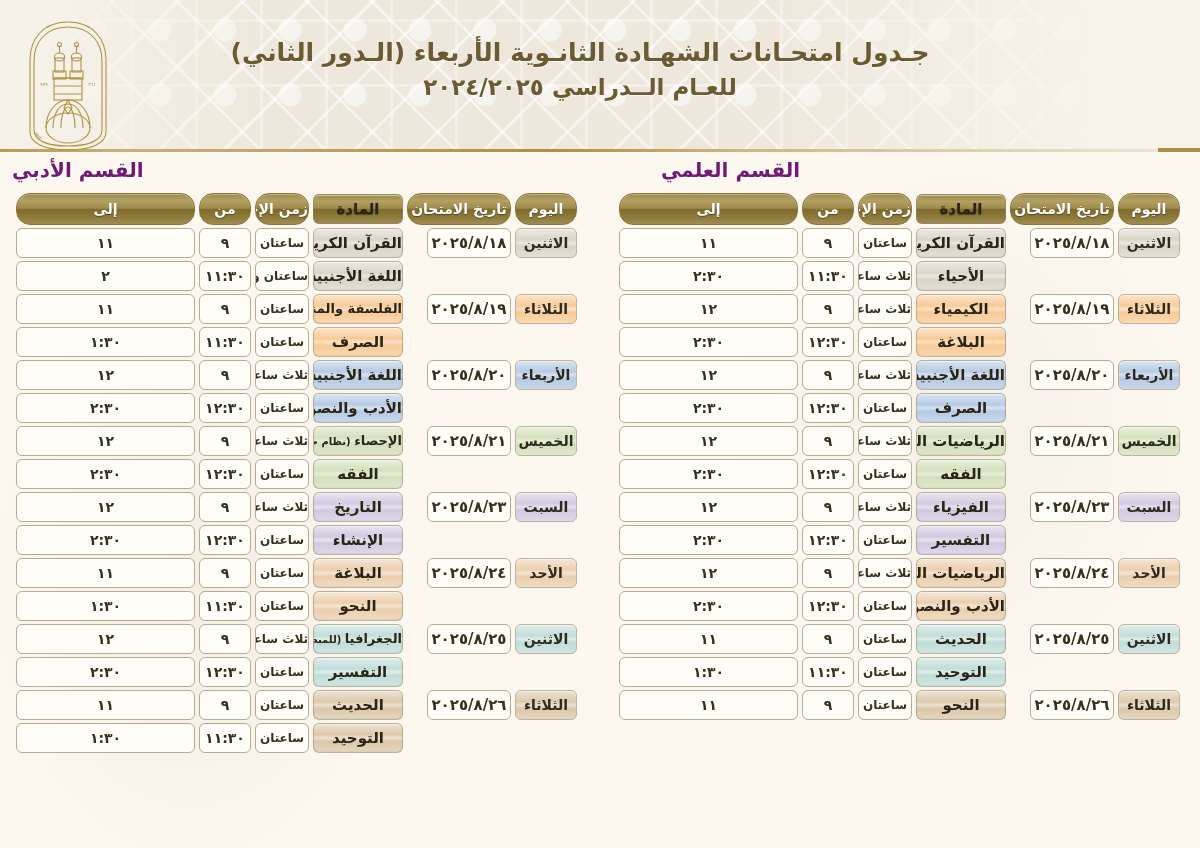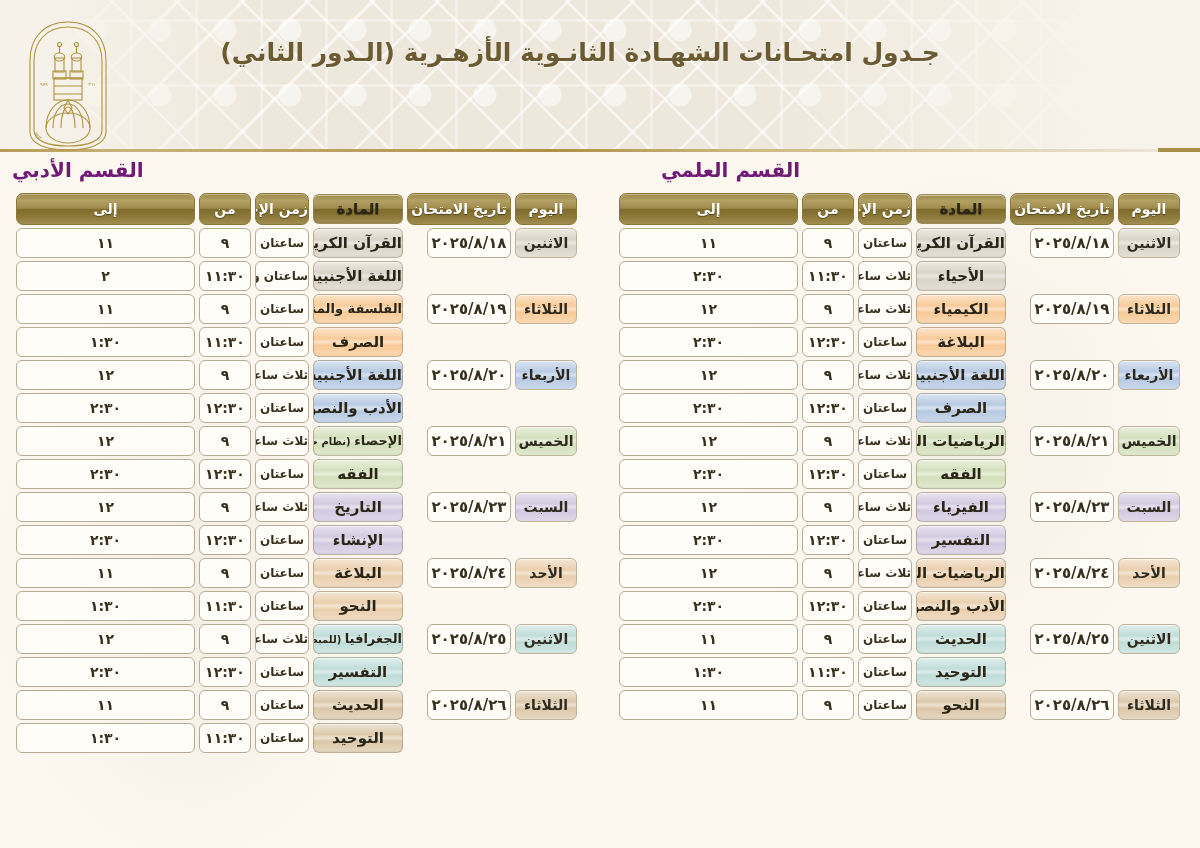--- a/index.html
+++ b/index.html
@@ -162,21 +162,21 @@
 
   
   .hd {
     display: block;
     height: 32px;
     line-height: 30px;
     text-align: center;
     font-size: 14px;
     font-weight: bold;
     color: #ffffff;
-    border-radius: 7px;
+    border-radius: 14px;
     border: 1px solid #8c7736;
     background: linear-gradient(to bottom,
        #9e8a49 0%, #b2a064 22%, #a08c4c 47%, #7e6b2d 52%, #8e7b3b 78%, #a08d52 100%);
     text-shadow: 0 1px 1px rgba(0,0,0,.42);
     box-shadow: inset 0 1px 0 rgba(255,255,255,.35);
     white-space: nowrap;
     overflow: hidden;
   }
   .hd.subject { font-size: 15px; }
 
@@ -281,21 +281,22 @@
         <text x="72" y="70">٣٦١</text>
       </g>
       <path id="arcTxt" d="M14 118 A36 20 0 0 0 82 118" fill="none"></path>
       <text font-size="4.4" fill="#a98f48" font-family="DejaVu Sans, sans-serif">
         <textPath href="#arcTxt" startOffset="12%">AL AZHAR AL SHARIF</textPath>
       </text>
     </svg>
   </div>
 
   <div class="title-block">
-    <div class="title-line1">جـدول امتحـانات الشهـادة الثانـوية الأزهـرية (الـدور الثاني)</div>
+    <div class="title-line1">جـدول امتحـانات الشهـادة الثانـوية الأربعاء (الـدور الثاني)</div>
+    <div class="title-line2">للعـام الــدراسي ٢٠٢٤/٢٠٢٥</div>
   </div>
 
 
   <div class="header-gold-rule"></div>
   <div class="header-gold-rule left-stub"></div>
 </div>
 
 <div class="sheet">
   <div class="tables">
 

